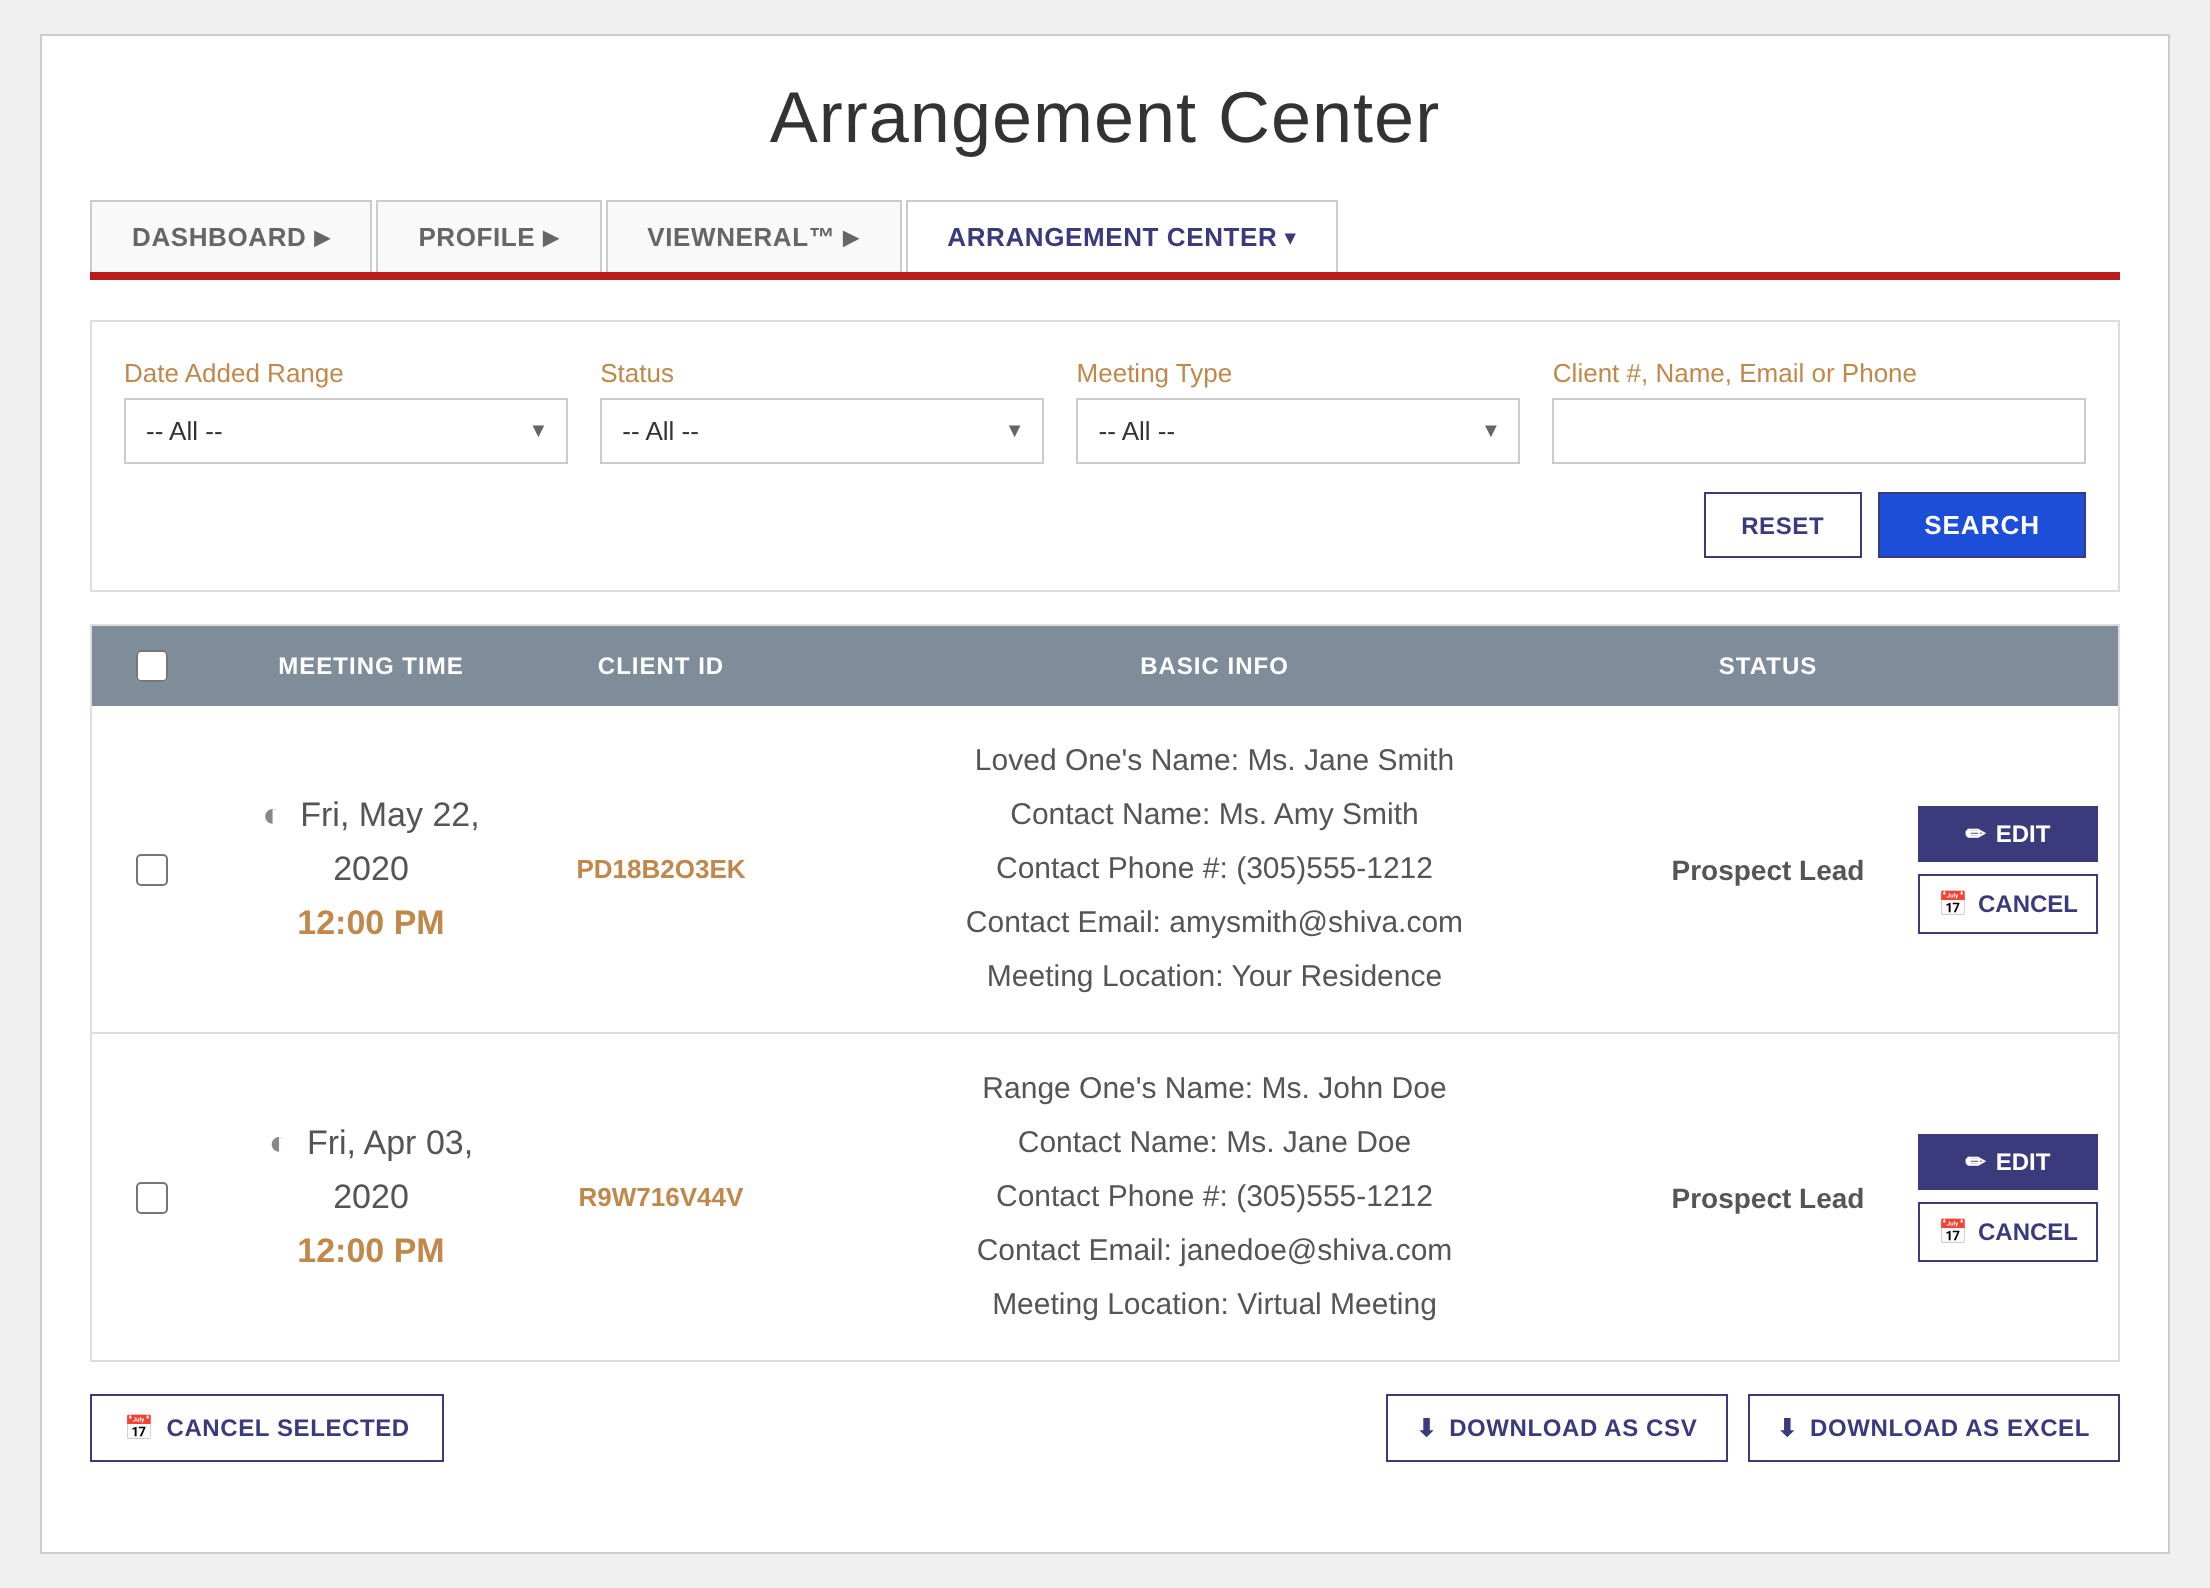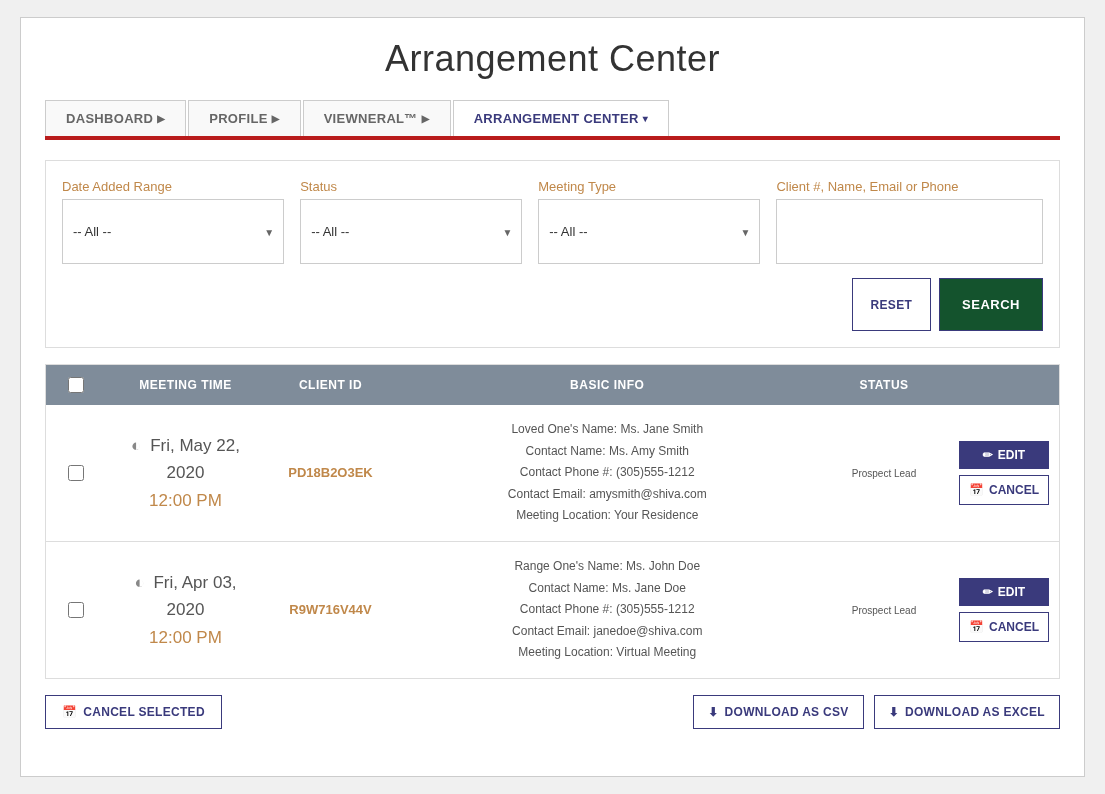--- a/index.html
+++ b/index.html
@@ -75,21 +75,21 @@
       gap: 5px;
       flex: 1;
     }
     .filter-group.wide { flex: 1.2; }
     .filter-label {
       font-size: 13px;
       color: #c0884a;
     }
     .filter-select, .filter-input {
       border: 1px solid #ccc;
-      padding: 24px 10px;
+      padding: 8px 10px;
       font-size: 13px;
       color: #333;
       background: #fff;
       width: 100%;
       appearance: none;
       -webkit-appearance: none;
       cursor: pointer;
     }
     .filter-input { cursor: text; }
     .select-wrapper {
@@ -109,23 +109,23 @@
       padding: 8px 18px;
       border: 1px solid #3a3a7c;
       background: #fff;
       color: #3a3a7c;
       font-size: 12px;
       font-weight: 600;
       cursor: pointer;
       letter-spacing: 0.3px;
     }
     .btn-search {
-      padding: 18px 22px;
+      padding: 8px 22px;
       border: 1px solid #3a3a7c;
-      background: #14532d;
+      background: #1d4ed8;
       color: #fff;
       font-size: 13px;
       font-weight: 700;
       cursor: pointer;
       letter-spacing: 0.5px;
     }
 
     
     .data-table {
       width: 100%;
@@ -163,36 +163,36 @@
       font-size: 13px;
       color: #444;
     }
     .meeting-time {
       color: #666;
       font-size: 17px;
       line-height: 1.6;
     }
     .meeting-time .time-icon { color: #888; margin-right: 4px; }
     .meeting-time .date-text { color: #555; }
-    .meeting-time .time-text { color: #c0884a; font-weight: 400; }
+    .meeting-time .time-text { color: #c0884a; font-weight: 700; }
 
     .client-id-link {
       color: #c0884a;
       text-decoration: none;
       font-weight: 700;
     }
 
     .basic-info {
       text-align: center;
-      font-size: 12px;
+      font-size: 15px;
       line-height: 1.8;
       color: #555;
     }
 
-    .status-text { color: #555; font-size: 10px; }
+    .status-text { color: #555; font-size: 14px; font-weight: bold; }
 
     .action-btns {
       display: flex;
       flex-direction: column;
       gap: 6px;
       align-items: center;
     }
     .btn-edit {
       background: #3a3a7c;
       color: #fff;

